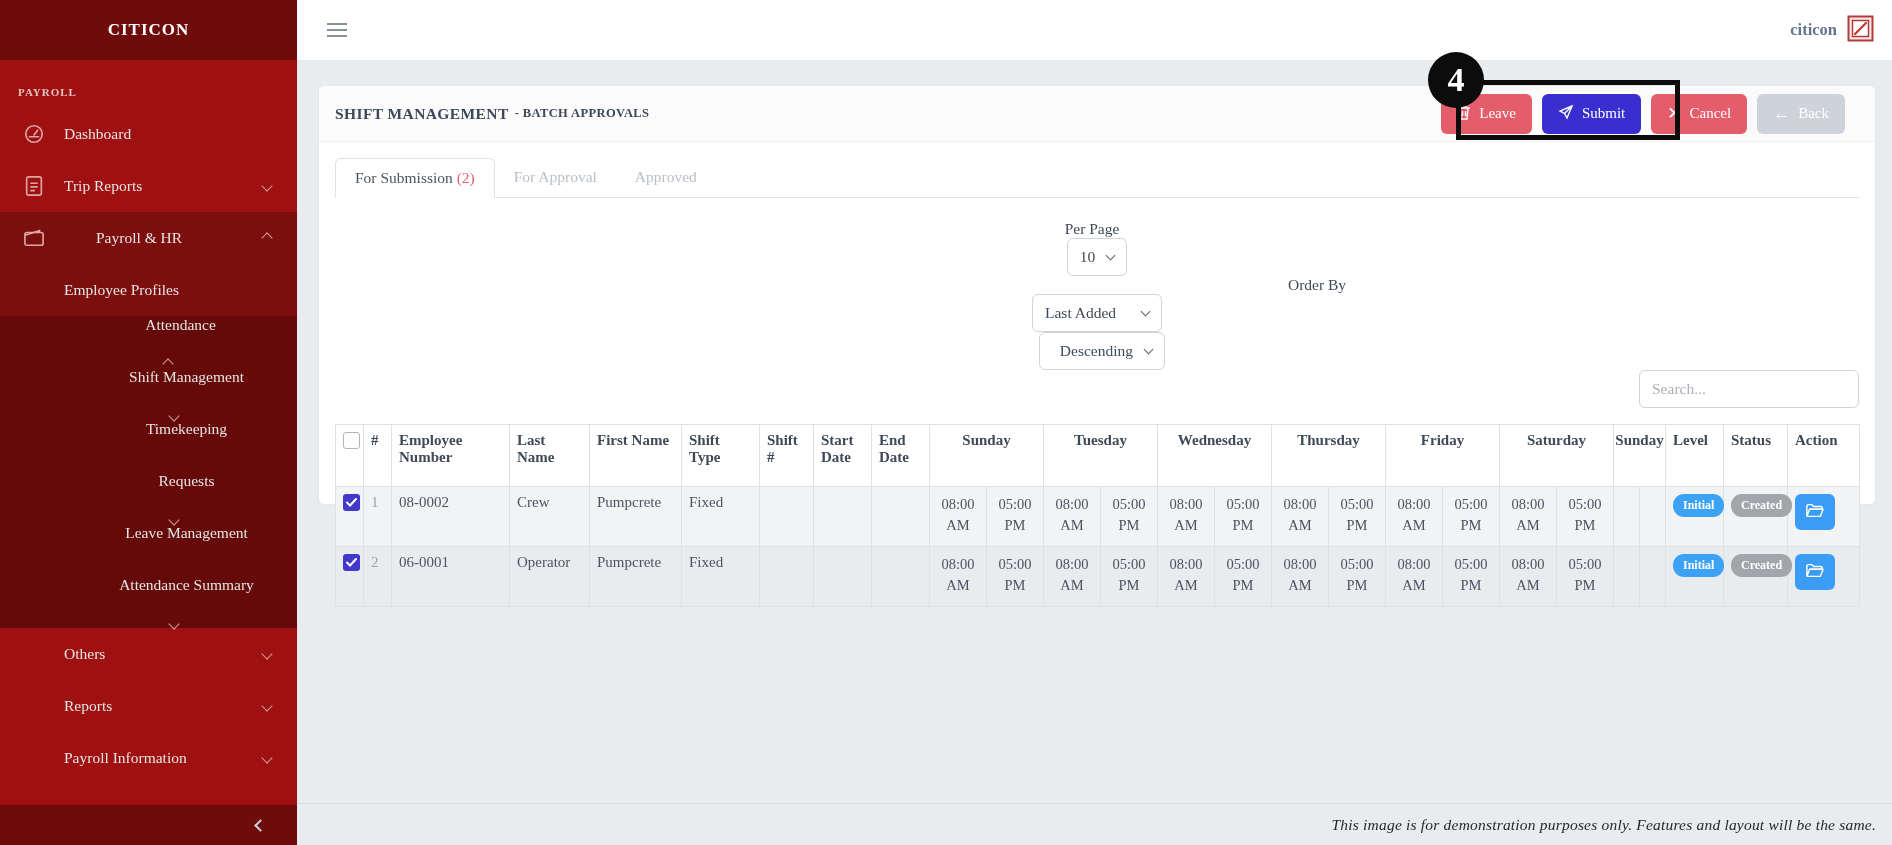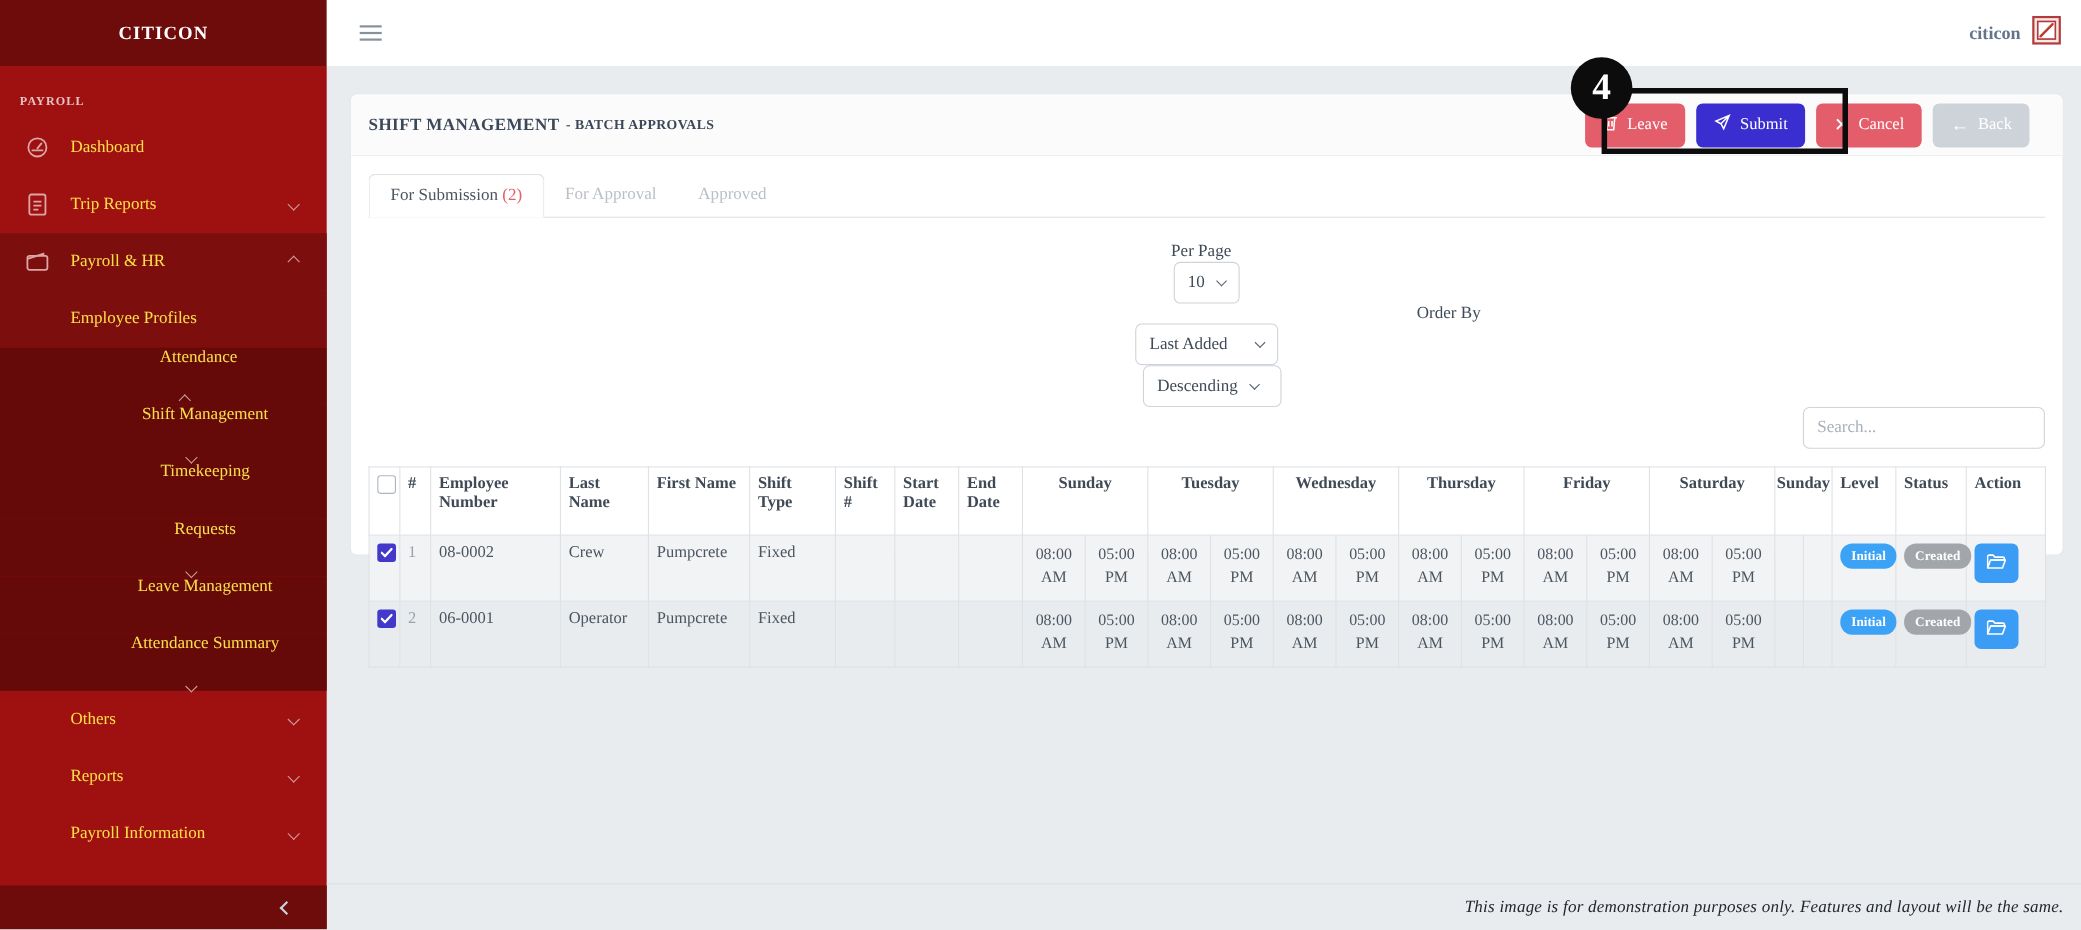--- a/index.html
+++ b/index.html
@@ -5,26 +5,26 @@
   * { margin:0; padding:0; box-sizing:border-box; }
   html,body { background:#e9ecef; }
   body { font-family:"Liberation Sans","DejaVu Sans",sans-serif; }
   .app { position:relative; width:1892px; height:845px; overflow:hidden; background:#e9ecef;font-family:Liberation Serif, serif; }
 
   
   .sidebar { position:absolute; left:0; top:0; width:297px; height:845px; background:#9f1010; }
   .side-logo { height:60px; background:#6e0b0b; display:flex; align-items:center; justify-content:center;
                color:#fff; font-weight:bold; font-size:17px; letter-spacing:1px; }
   .side-section { margin:26px 0 10px 18px; color:#e6c2c2; font-size:11px; font-weight:bold; letter-spacing:1px; }
-  .side-item { height:52px; display:flex; align-items:center; color:#fde047; font-size:15.5px; cursor:pointer; }
+  .side-item { height:52px; display:flex; align-items:center; color:#e5e5e5; font-size:15.5px; cursor:pointer; }
   .side-item .ico { width:24px; margin-left:22px; margin-right:18px; display:flex; justify-content:center; }
   .side-item.lv2 { padding-left:64px; }
   .side-item.lv3 { padding-left:76px; }
   .side-item .lbl { flex:1; }
-  .bg-mid  { background:#7d0e0e; }
+  .bg-mid  { background:#7d0e0e;gap:32px; }
   .bg-deep { background:#650909;flex-direction:column; }
   .chev { width:8px; height:8px; border-right:1.6px solid #cf9b9b; border-bottom:1.6px solid #cf9b9b; margin-right:26px; }
   .chev.down { transform:rotate(45deg); }
   .chev.up   { transform:rotate(-135deg); }
   .side-bottom { position:absolute; left:0; bottom:0; width:297px; height:40px; background:#6e0b0b;
                  display:flex; align-items:center; justify-content:flex-end; }
   .chev-left { width:9px; height:9px; border-left:2.4px solid #c9d3dd; border-bottom:2.4px solid #c9d3dd;
                transform:rotate(45deg); margin-right:32px; }
 
   
@@ -262,21 +262,21 @@
             <span class="ctl-label" style="margin-right:10px">Per Page</span>
             <div class="select">
               <span>10</span>
               <span class="schev"></span>
             </div>
             <span class="ctl-label" style="margin-left:450px; margin-right:10px">Order By</span>
             <div class="select" style="min-width:130px; justify-content:space-between;">
               <span>Last Added</span>
               <span class="schev"></span>
             </div>
-            <div class="select" style="margin-left:10px; min-width:126px; justify-content:flex-start;">
+            <div class="select" style="margin-left:10px; min-width:126px; justify-content:flex-end;">
               <span>Descending</span>
               <span class="schev"></span>
             </div>
             <input class="search-input" type="text" placeholder="Search..." style="">
           </div>
 
           <table>
             <colgroup>
               <col style="width:28px">
                 <col style="width:28px">

